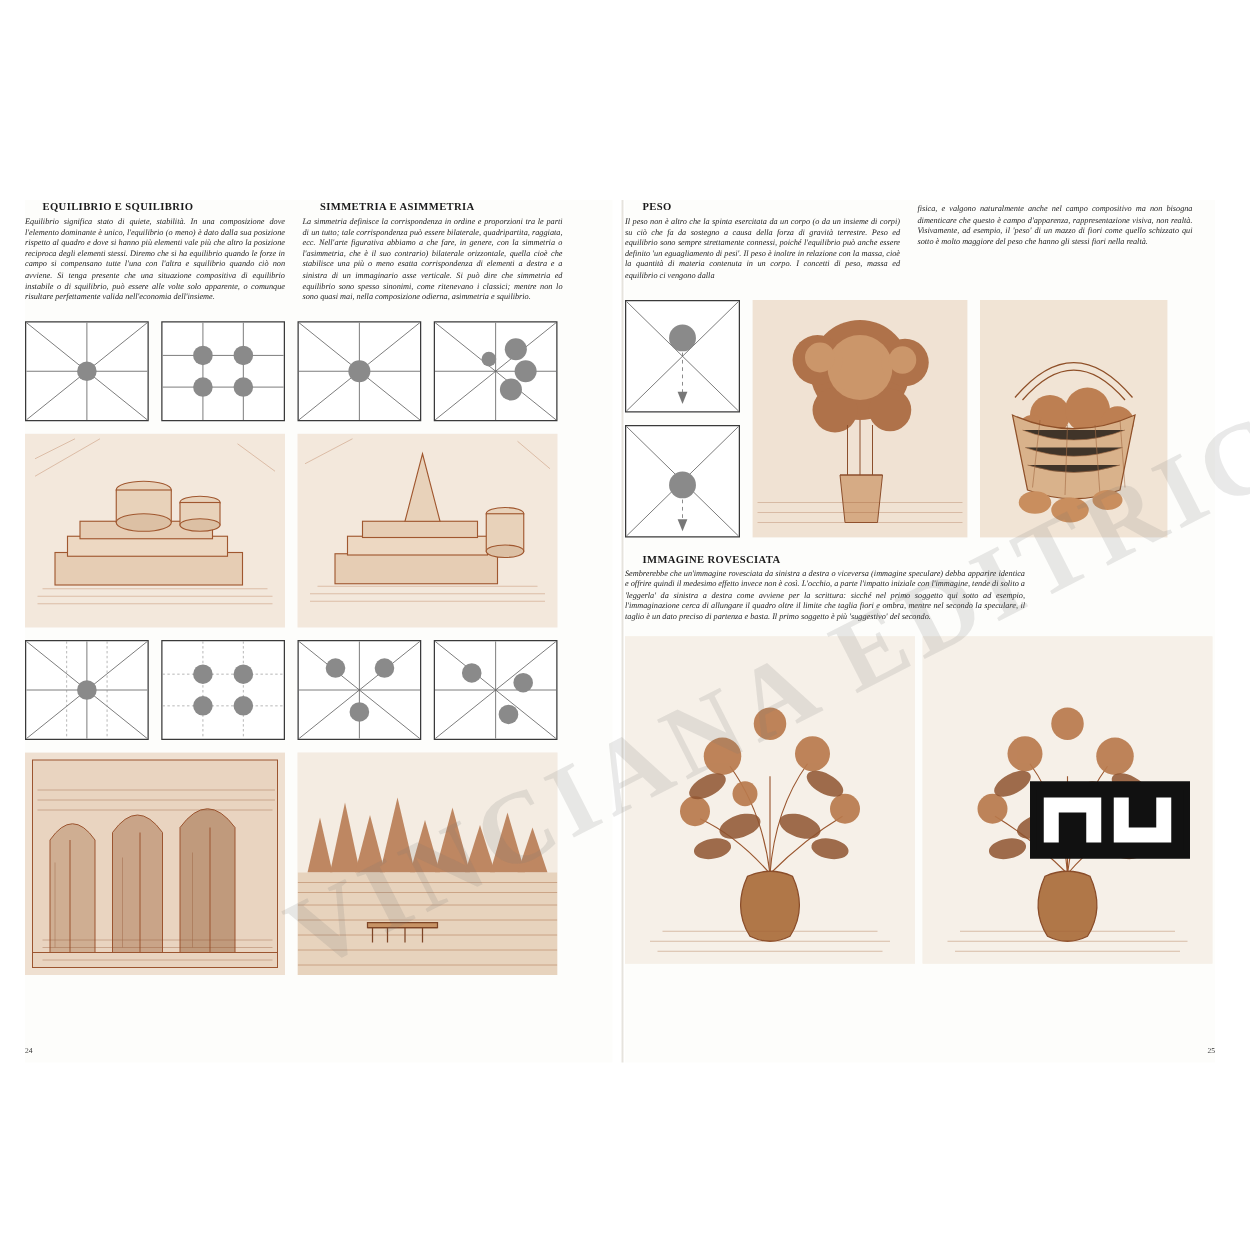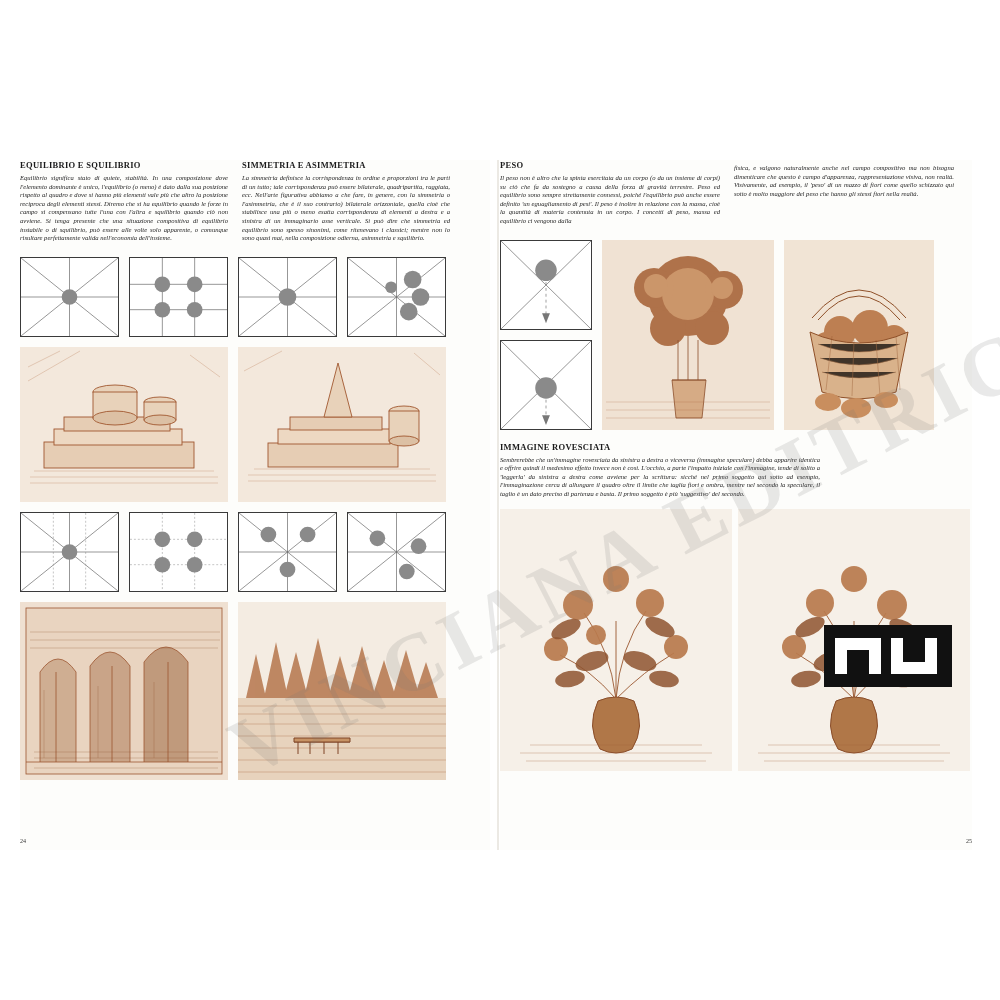--- a/index.html
+++ b/index.html
@@ -21,21 +21,21 @@
 
   .gutter{
     position:absolute;left:497px;top:160px;width:2px;height:690px;
     background:linear-gradient(to right,#f2f0ec,#e6e3dd,#f2f0ec);
   }
 
   
   h2.sec{
     font-family:"Liberation Serif", serif;
     font-size:8.5px;letter-spacing:.3px;font-weight:bold;
-    color:#1a1a1a;margin:0 0 4px 0;text-transform:uppercase;
+    color:#1a1a1a;margin:0 0 4px 14px;text-transform:uppercase;
   }
   p.body{
     font-size:6.6px;line-height:8.6px;color:#1d1d1d;margin:0;
     text-align:justify;font-style:italic;
     font-family:"Liberation Serif", serif;
   }
   .cols2{display:flex;gap:14px;}
   .col{width:208px;}
   .col-r{width:220px;}
 

